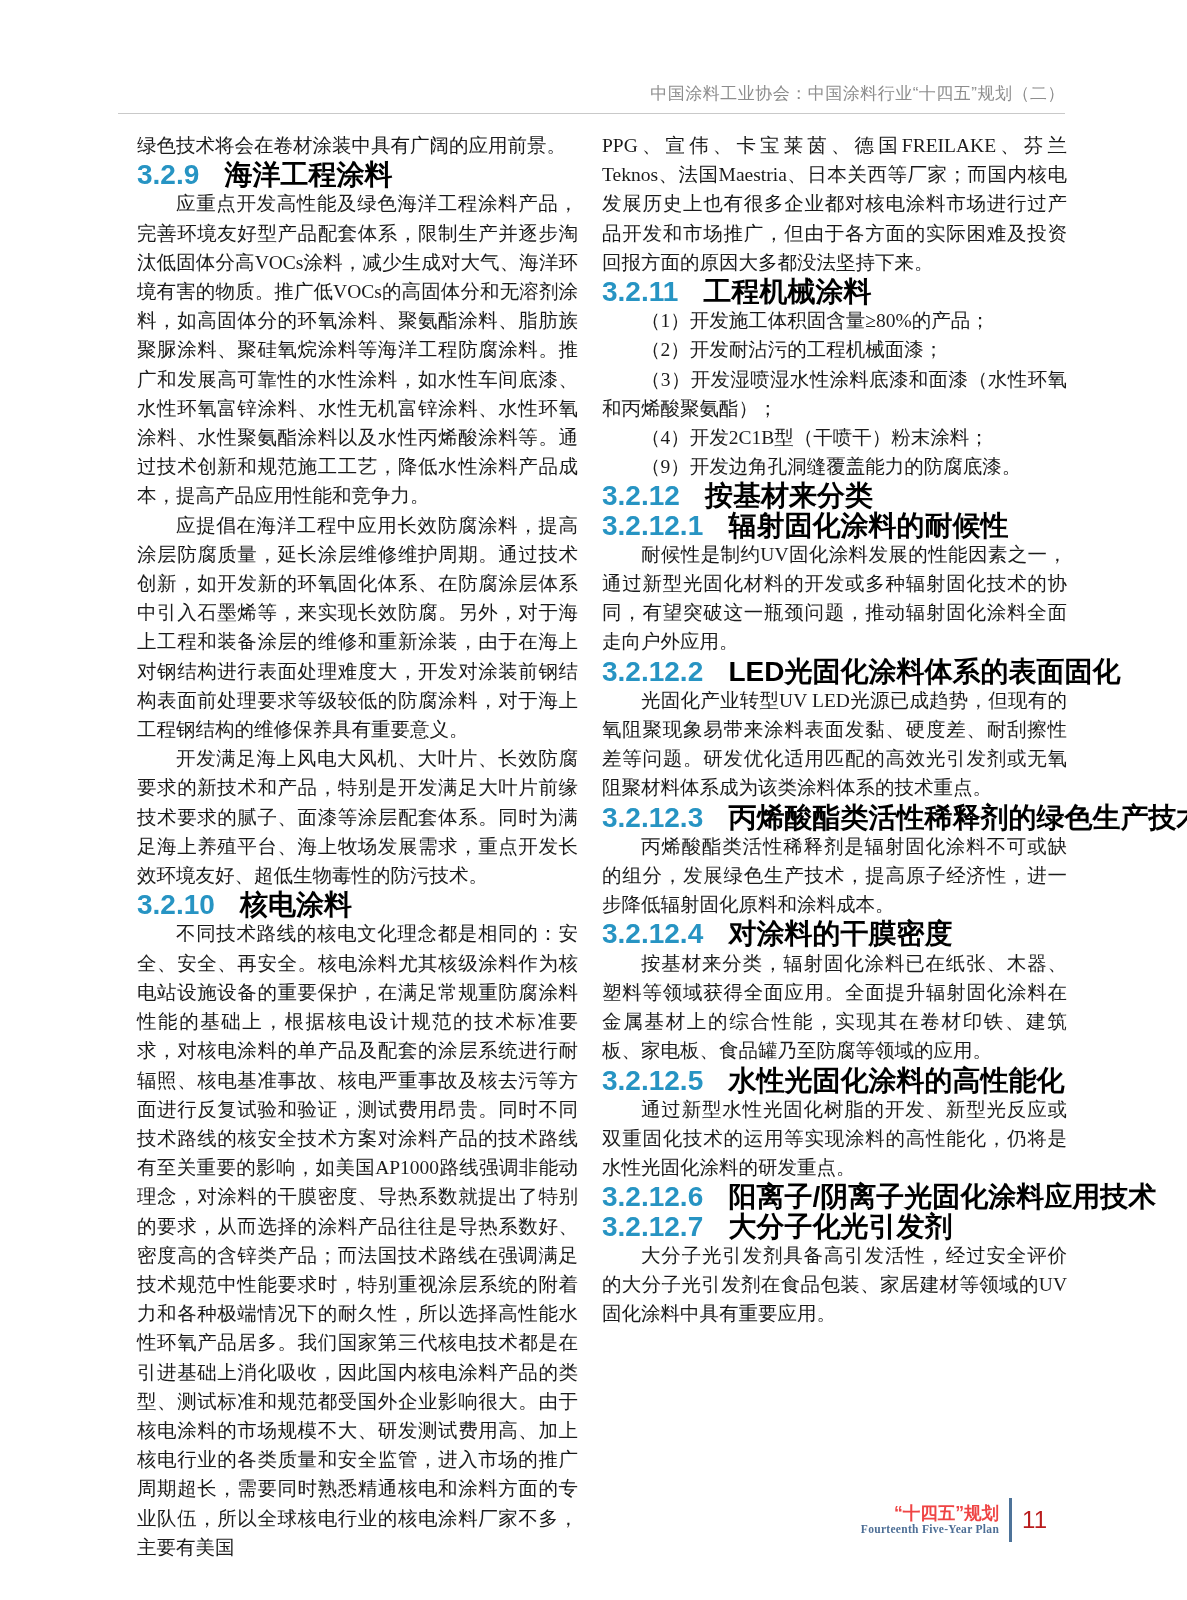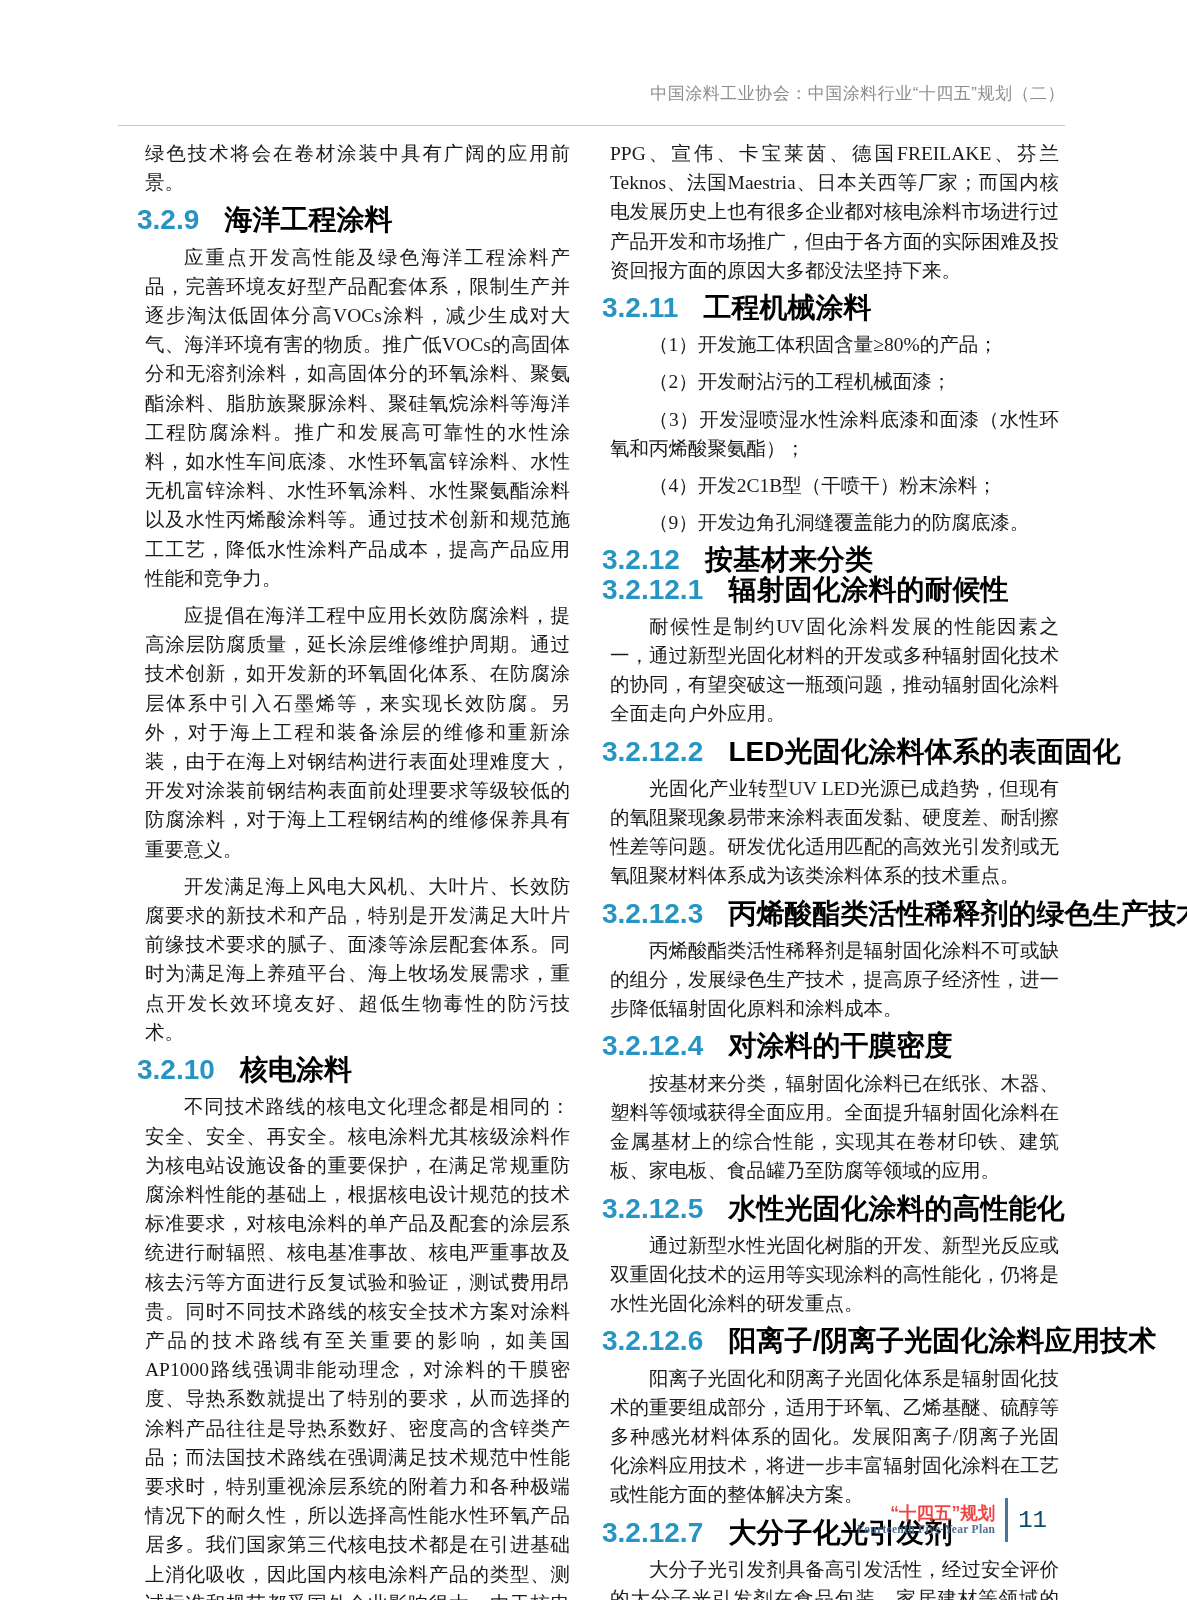--- a/index.html
+++ b/index.html
@@ -11,21 +11,21 @@
     overflow:hidden;
     font-family:"Liberation Serif","DejaVu Serif",serif;
     color:#1b1b1b;
   }
   
   .running-header{
     position:absolute;
     left:118px;
     width:947px;
     top:82px;
-    padding-bottom:20px;
+    padding-bottom:8px;
     border-bottom:1px solid #c9c9c9;
     text-align:right;
     font-family:"Liberation Sans","DejaVu Sans",sans-serif;
     font-size:17px;
     letter-spacing:0.5px;
     color:#8d8d8d;
   }
   
   .columns{
     position:absolute;
@@ -33,21 +33,21 @@
     left:137px;
     width:930px;
     display:flex;
     gap:24px;
     align-items:flex-start;
   }
   .col{display:block;}
   .col-left{width:441px;}
   .col-right{width:465px;}
   .para{
-    margin:8px;
+    margin:0;
     font-size:19.5px;
     line-height:29.2px;
     text-align:justify;
     text-indent:2em;
     color:#1b1b1b;
   }
   .para.flush{text-indent:0;}
   .heading{
     font-family:"Liberation Sans","DejaVu Sans",sans-serif;
     font-size:28px;
@@ -84,23 +84,23 @@
     line-height:1.2;
     letter-spacing:0.3px;
   }
   .footer-bar{
     width:3px;
     height:44px;
     background:#4d7399;
     margin-right:10px;
   }
   .footer-page{
-    font-family:Liberation Mono, monospace;
+    font-family:Liberation Sans, sans-serif;
     font-size:24px;
-    color:#0c4a6e;
+    color:#b91c1c;
   }
 </style>
 </head>
 <body>
 
 <div class="page">
 
   <div class="running-header">
     <span>中国涂料工业协会：中国涂料行业“十四五”规划（二）</span>
   </div>
@@ -128,21 +128,20 @@
         <p class="para">耐候性是制约UV固化涂料发展的性能因素之一，通过新型光固化材料的开发或多种辐射固化技术的协同，有望突破这一瓶颈问题，推动辐射固化涂料全面走向户外应用。</p>
         <div class="heading"><span class="hnum">3.2.12.2</span><span class="htitle">LED光固化涂料体系的表面固化</span></div>
         <p class="para">光固化产业转型UV LED光源已成趋势，但现有的氧阻聚现象易带来涂料表面发黏、硬度差、耐刮擦性差等问题。研发优化适用匹配的高效光引发剂或无氧阻聚材料体系成为该类涂料体系的技术重点。</p>
         <div class="heading"><span class="hnum">3.2.12.3</span><span class="htitle">丙烯酸酯类活性稀释剂的绿色生产技术</span></div>
         <p class="para">丙烯酸酯类活性稀释剂是辐射固化涂料不可或缺的组分，发展绿色生产技术，提高原子经济性，进一步降低辐射固化原料和涂料成本。</p>
         <div class="heading"><span class="hnum">3.2.12.4</span><span class="htitle">对涂料的干膜密度</span></div>
         <p class="para">按基材来分类，辐射固化涂料已在纸张、木器、塑料等领域获得全面应用。全面提升辐射固化涂料在金属基材上的综合性能，实现其在卷材印铁、建筑板、家电板、食品罐乃至防腐等领域的应用。</p>
         <div class="heading"><span class="hnum">3.2.12.5</span><span class="htitle">水性光固化涂料的高性能化</span></div>
         <p class="para">通过新型水性光固化树脂的开发、新型光反应或双重固化技术的运用等实现涂料的高性能化，仍将是水性光固化涂料的研发重点。</p>
         <div class="heading"><span class="hnum">3.2.12.6</span><span class="htitle">阳离子/阴离子光固化涂料应用技术</span></div>
-        <p class="para">阳离子光固化和阴离子光固化体系是辐射固化技术的重要组成部分，适用于环氧、乙烯基醚、硫醇等多种感光材料体系的固化。发展阳离子/阴离子光固化涂料应用技术，将进一步丰富辐射固化涂料在工艺或性能方面的整体解决方案。</p>
         <div class="heading"><span class="hnum">3.2.12.7</span><span class="htitle">大分子化光引发剂</span></div>
         <p class="para">大分子光引发剂具备高引发活性，经过安全评价的大分子光引发剂在食品包装、家居建材等领域的UV固化涂料中具有重要应用。</p>
       </div>
   </div>
 
   <div class="footer">
     <div class="footer-text">
       <div class="footer-cn">“十四五”规划</div>
       <div class="footer-en">Fourteenth Five-Year Plan</div>
     </div>

